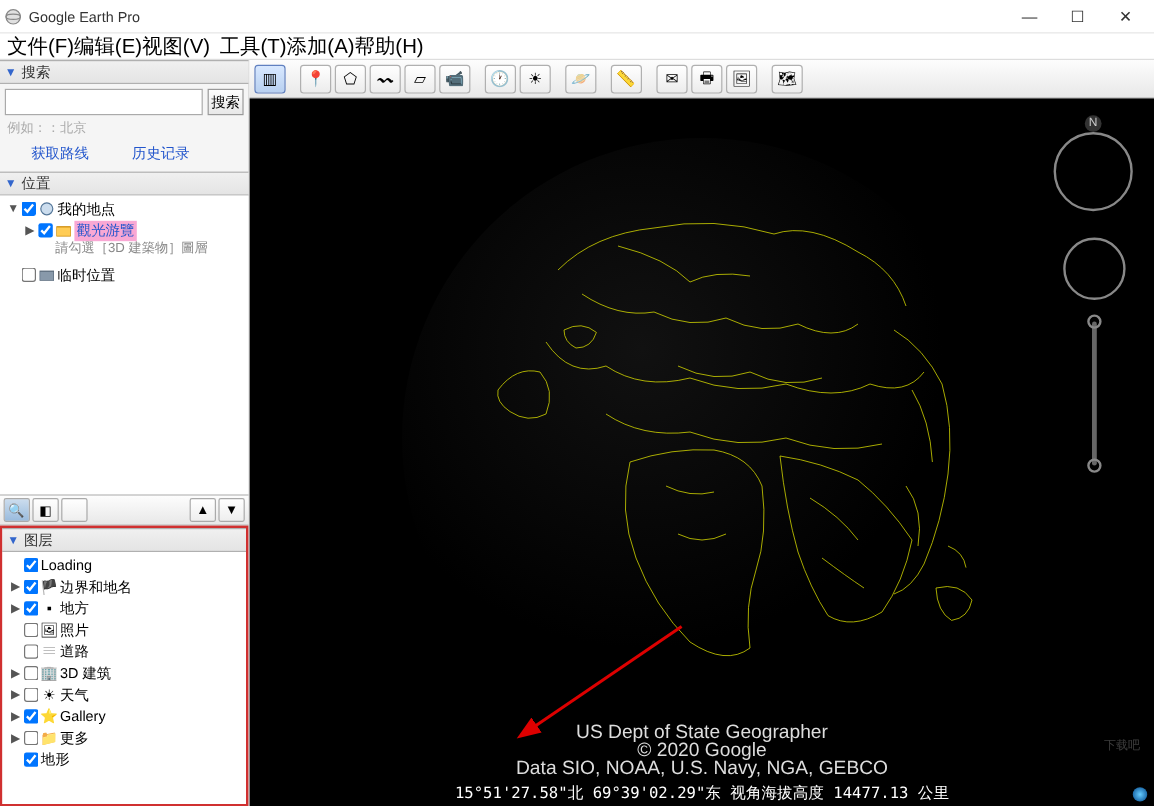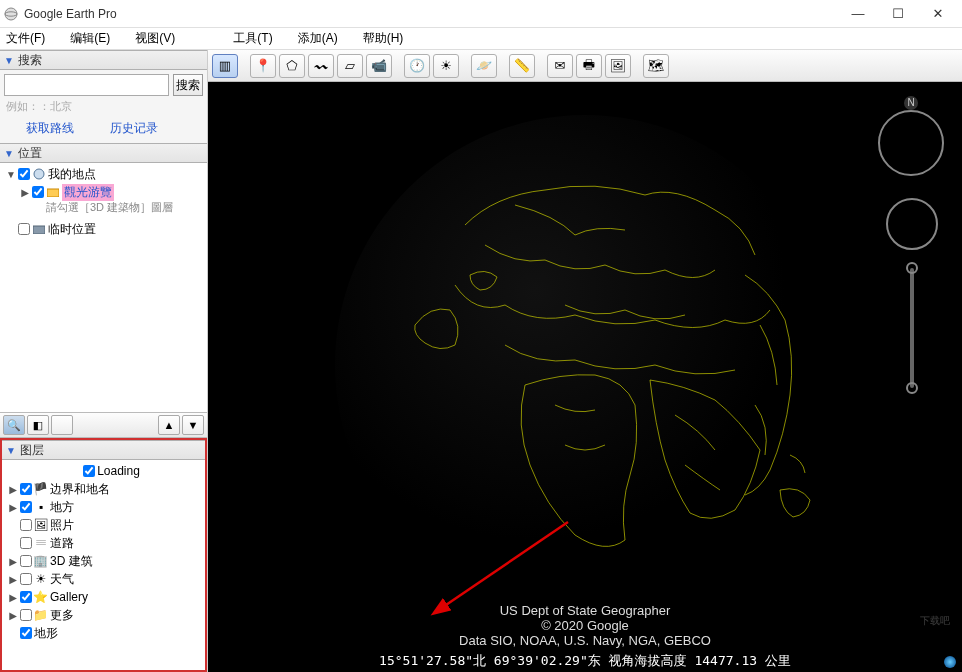--- a/index.html
+++ b/index.html
@@ -2,21 +2,21 @@
 <html><head>
 <meta charset="utf-8">
 <style>
 * { box-sizing: border-box; margin: 0; padding: 0; font-family: "Microsoft YaHei", Arial, sans-serif; }
 body { width: 962px; height: 672px; overflow: hidden; background: #fff; position: relative; }
 .titlebar { height: 28px; background: #fff; border-bottom: 1px solid #e0e0e0; display: flex; align-items: center; padding: 0 4px; font-size: 12px; }
 .titlebar .icon { width: 14px; height: 14px; margin-right: 6px; }
 .titlebar .title { flex: 1; color: #333; }
 .winbtns { display: flex; gap: 0; }
 .winbtn { width: 40px; height: 26px; display: flex; align-items: center; justify-content: center; font-size: 13px; color: #333; }
-.menubar { height: 22px; background: #fff; display: flex; align-items: center; padding: 0 6px; font-size: 12px; border-bottom: 1px solid #ddd; gap: 25px; }
+.menubar { height: 22px; background: #fff; display: flex; align-items: center; padding: 0 6px; font-size: 17px; border-bottom: 1px solid #ddd; gap: 0; }
 .menubar .sep { width: 8px; }
 .main { display: flex; height: calc(100% - 50px); }
 .sidebar { width: 208px; background: #f5f5f5; border-right: 1px solid #ccc; display: flex; flex-direction: column; }
 .panel-head { background: linear-gradient(#f0f0f0,#e4e4e4); border: 1px solid #b0b0b0; border-left: none; border-right: none; height: 20px; display: flex; align-items: center; font-size: 12px; padding: 0 4px; color: #333; }
 .panel-head .tri { color: #3366cc; margin-right: 4px; font-size: 10px; }
 .search-panel { padding: 4px; font-size: 12px; }
 .search-row { display: flex; gap: 4px; margin-bottom: 3px; }
 .search-input { flex: 1; height: 22px; border: 1px solid #aaa; padding: 0 4px; font-size: 12px; }
 .search-btn { width: 40px; height: 22px; background: linear-gradient(#fdfdfd,#e8e8e8); border: 1px solid #999; font-size: 12px; }
 .hint { color: #aaa; font-size: 11px; margin: 2px 0 4px 2px; }
@@ -39,21 +39,21 @@
 .tool { width: 26px; height: 24px; border: 1px solid #b0b0b0; background: linear-gradient(#fff,#ececec); border-radius: 3px; display: flex; align-items: center; justify-content: center; font-size: 13px; }
 .tool.active { background: linear-gradient(#d8e8ff,#b8d0f0); border-color: #6080c0; }
 .viewer { flex: 1; background: #000; position: relative; overflow: hidden; }
 .globe { position: absolute; left: 50%; top: 48%; transform: translate(-50%,-50%); }
 .nav-compass { position: absolute; right: 18px; top: 28px; width: 66px; height: 66px; border: 2px solid #888; border-radius: 50%; }
 .nav-compass::after { content:"N"; position:absolute; top:-16px; left:50%; transform:translateX(-50%); color:#ccc; background:#333; width:14px; height:14px; border-radius:50%; font-size:10px; text-align:center; line-height:14px; }
 .nav-pan { position: absolute; right: 24px; top: 116px; width: 52px; height: 52px; border: 2px solid #888; border-radius: 50%; }
 .nav-zoom { position: absolute; right: 44px; top: 186px; width: 12px; height: 120px; }
 .nav-zoom .track { width: 4px; height: 100%; background: #666; margin: 0 auto; border-radius: 2px; }
 .nav-zoom .end { width: 12px; height: 12px; border: 2px solid #888; border-radius: 50%; position: absolute; left: 0; }
-.attribution { position: absolute; bottom: 24px; left: 50%; transform: translateX(-50%); color: #ddd; font-size: 13px; text-align: center; line-height: 15px; font-family: Consolas, monospace; }
+.attribution { position: absolute; bottom: 24px; left: 50%; transform: translateX(-50%); color: #ddd; font-size: 16px; text-align: center; line-height: 15px; font-family: Consolas, monospace; }
 .statusbar { position: absolute; bottom: 2px; left: 0; right: 0; color: #fff; font-size: 13px; text-align: center; font-family: Consolas, monospace; }
 .watermark { position: absolute; right: 12px; bottom: 24px; color: rgba(255,255,255,0.35); font-size: 20px; font-family: Arial; }
 .watermark-small { position: absolute; right: 12px; bottom: 44px; color: rgba(200,200,200,0.3); font-size: 10px; margin-left: 20px; }
 .record-dot { position: absolute; right: 6px; bottom: 4px; width: 12px; height: 12px; border-radius: 50%; background: radial-gradient(#6cf,#048); }
 .arrow-annot { position: absolute; left: 210px; top: 430px; pointer-events: none; }
 </style>
 </head>
 <body>
 
 <div class="titlebar">
@@ -149,21 +149,21 @@
       <div class="tbtn">▲</div>
       <div class="tbtn">▼</div>
     </div>
 
     <div class="layers-panel">
       <div class="panel-head">
         <span class="tri">▼</span>
         <span>图层</span>
       </div>
       <div class="layers-tree" id="layers-tree">
-          <div class="tree-item" style="padding-left: 16px; justify-content: center;">
+          <div class="tree-item" style="padding-left: 16px;">
             <input type="checkbox" checked="" style="">
             <span>Loading</span>
           </div>
           <div class="tree-item" style="padding-left: 4px;">
             <span class="arrow">▶</span>
             <input type="checkbox" checked="" style="">
             <span class="ico">🏴</span>
             <span>边界和地名</span>
           </div>
           <div class="tree-item" style="padding-left: 4px;">

